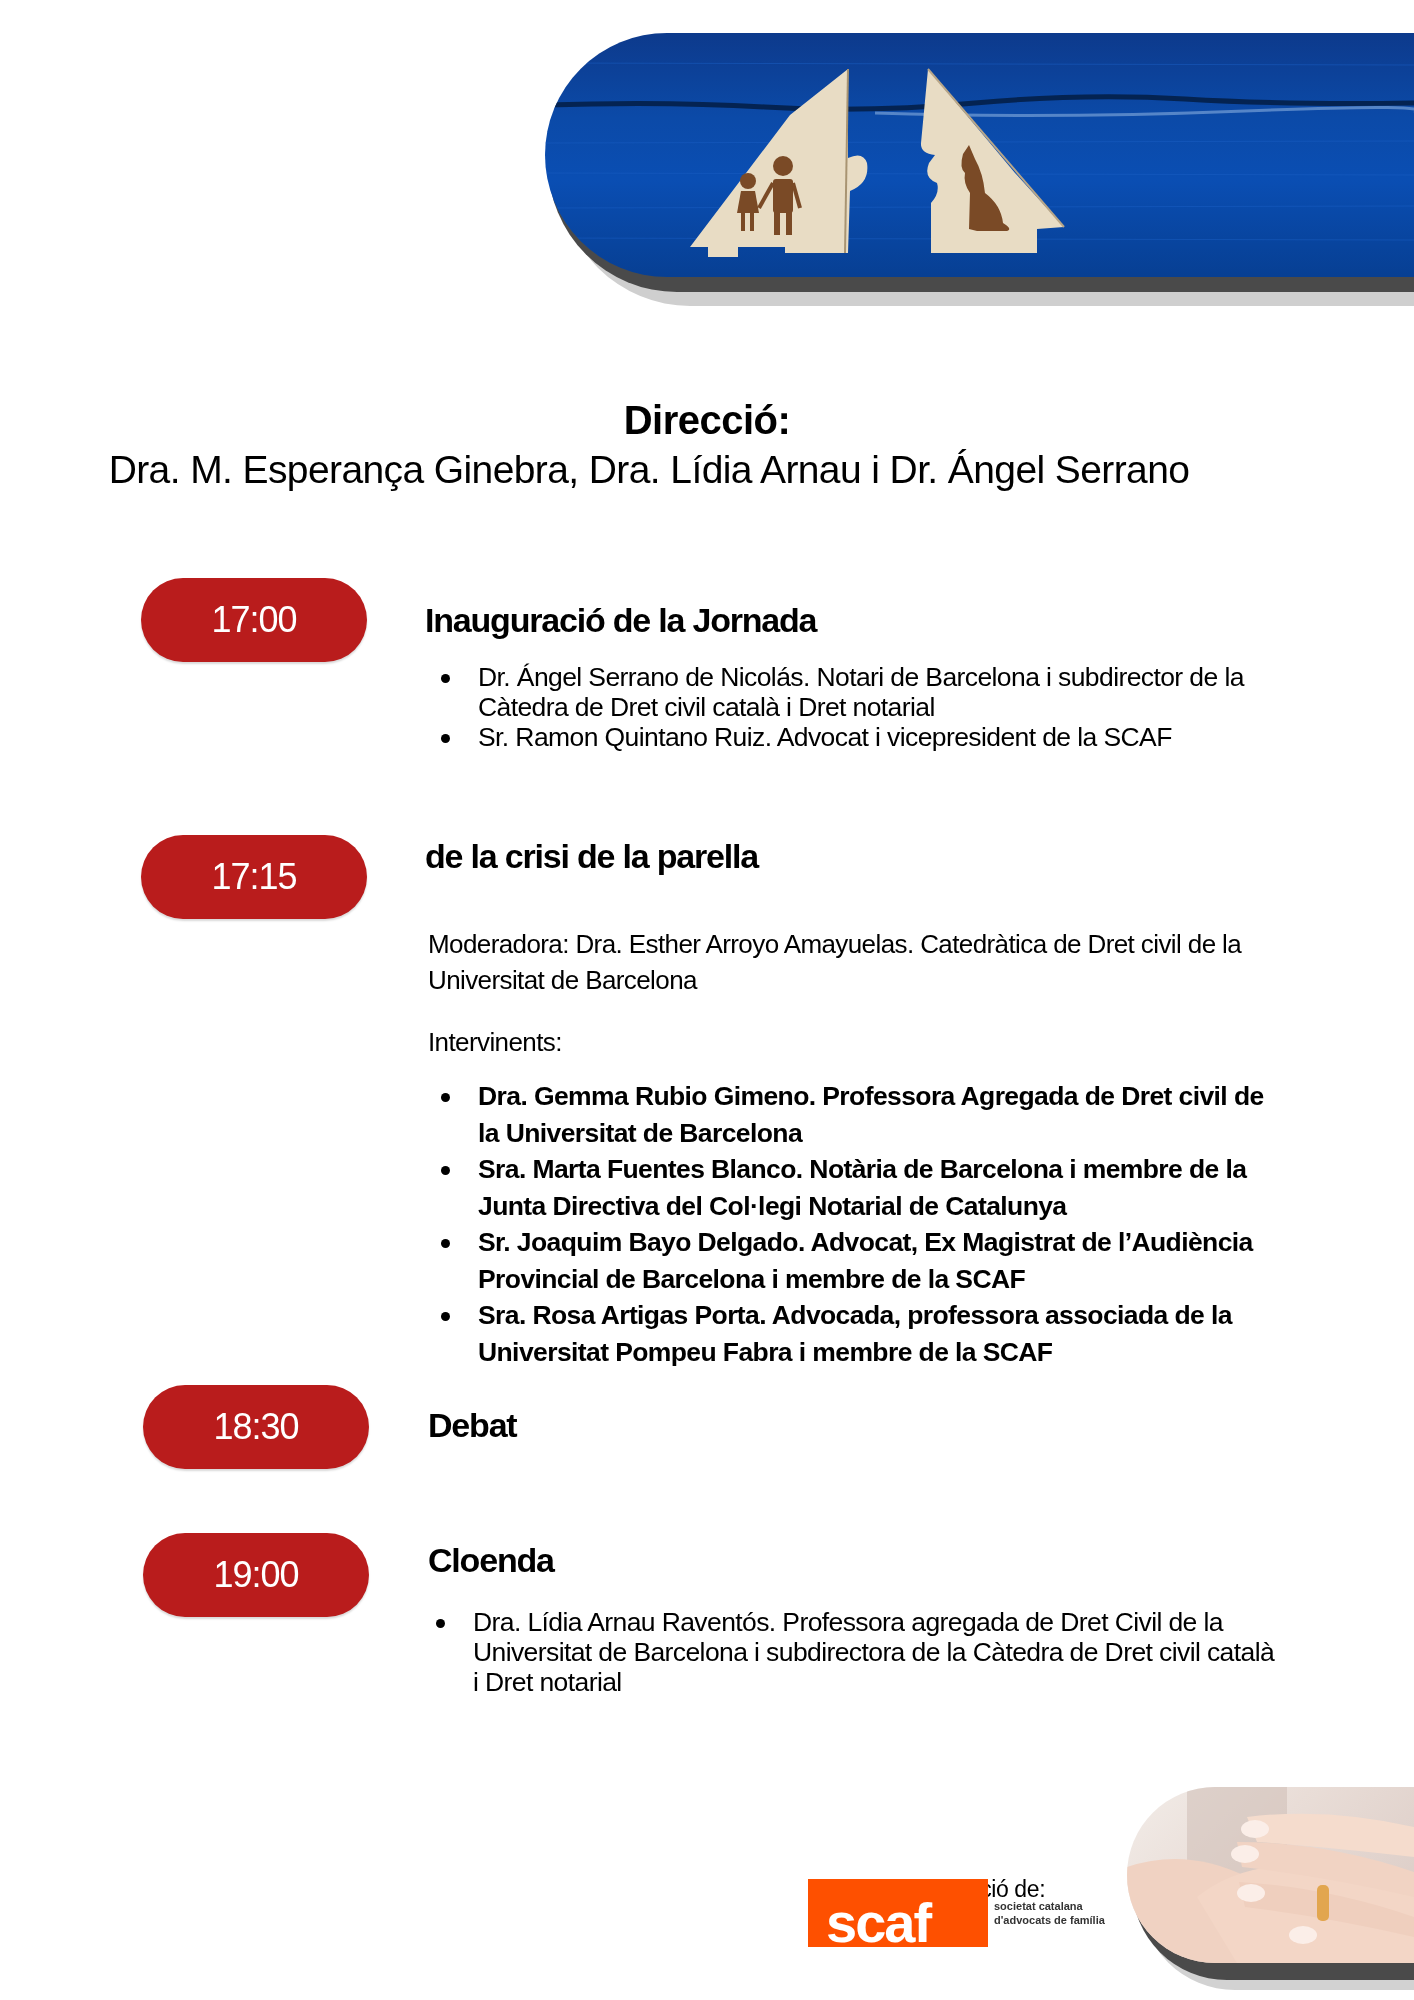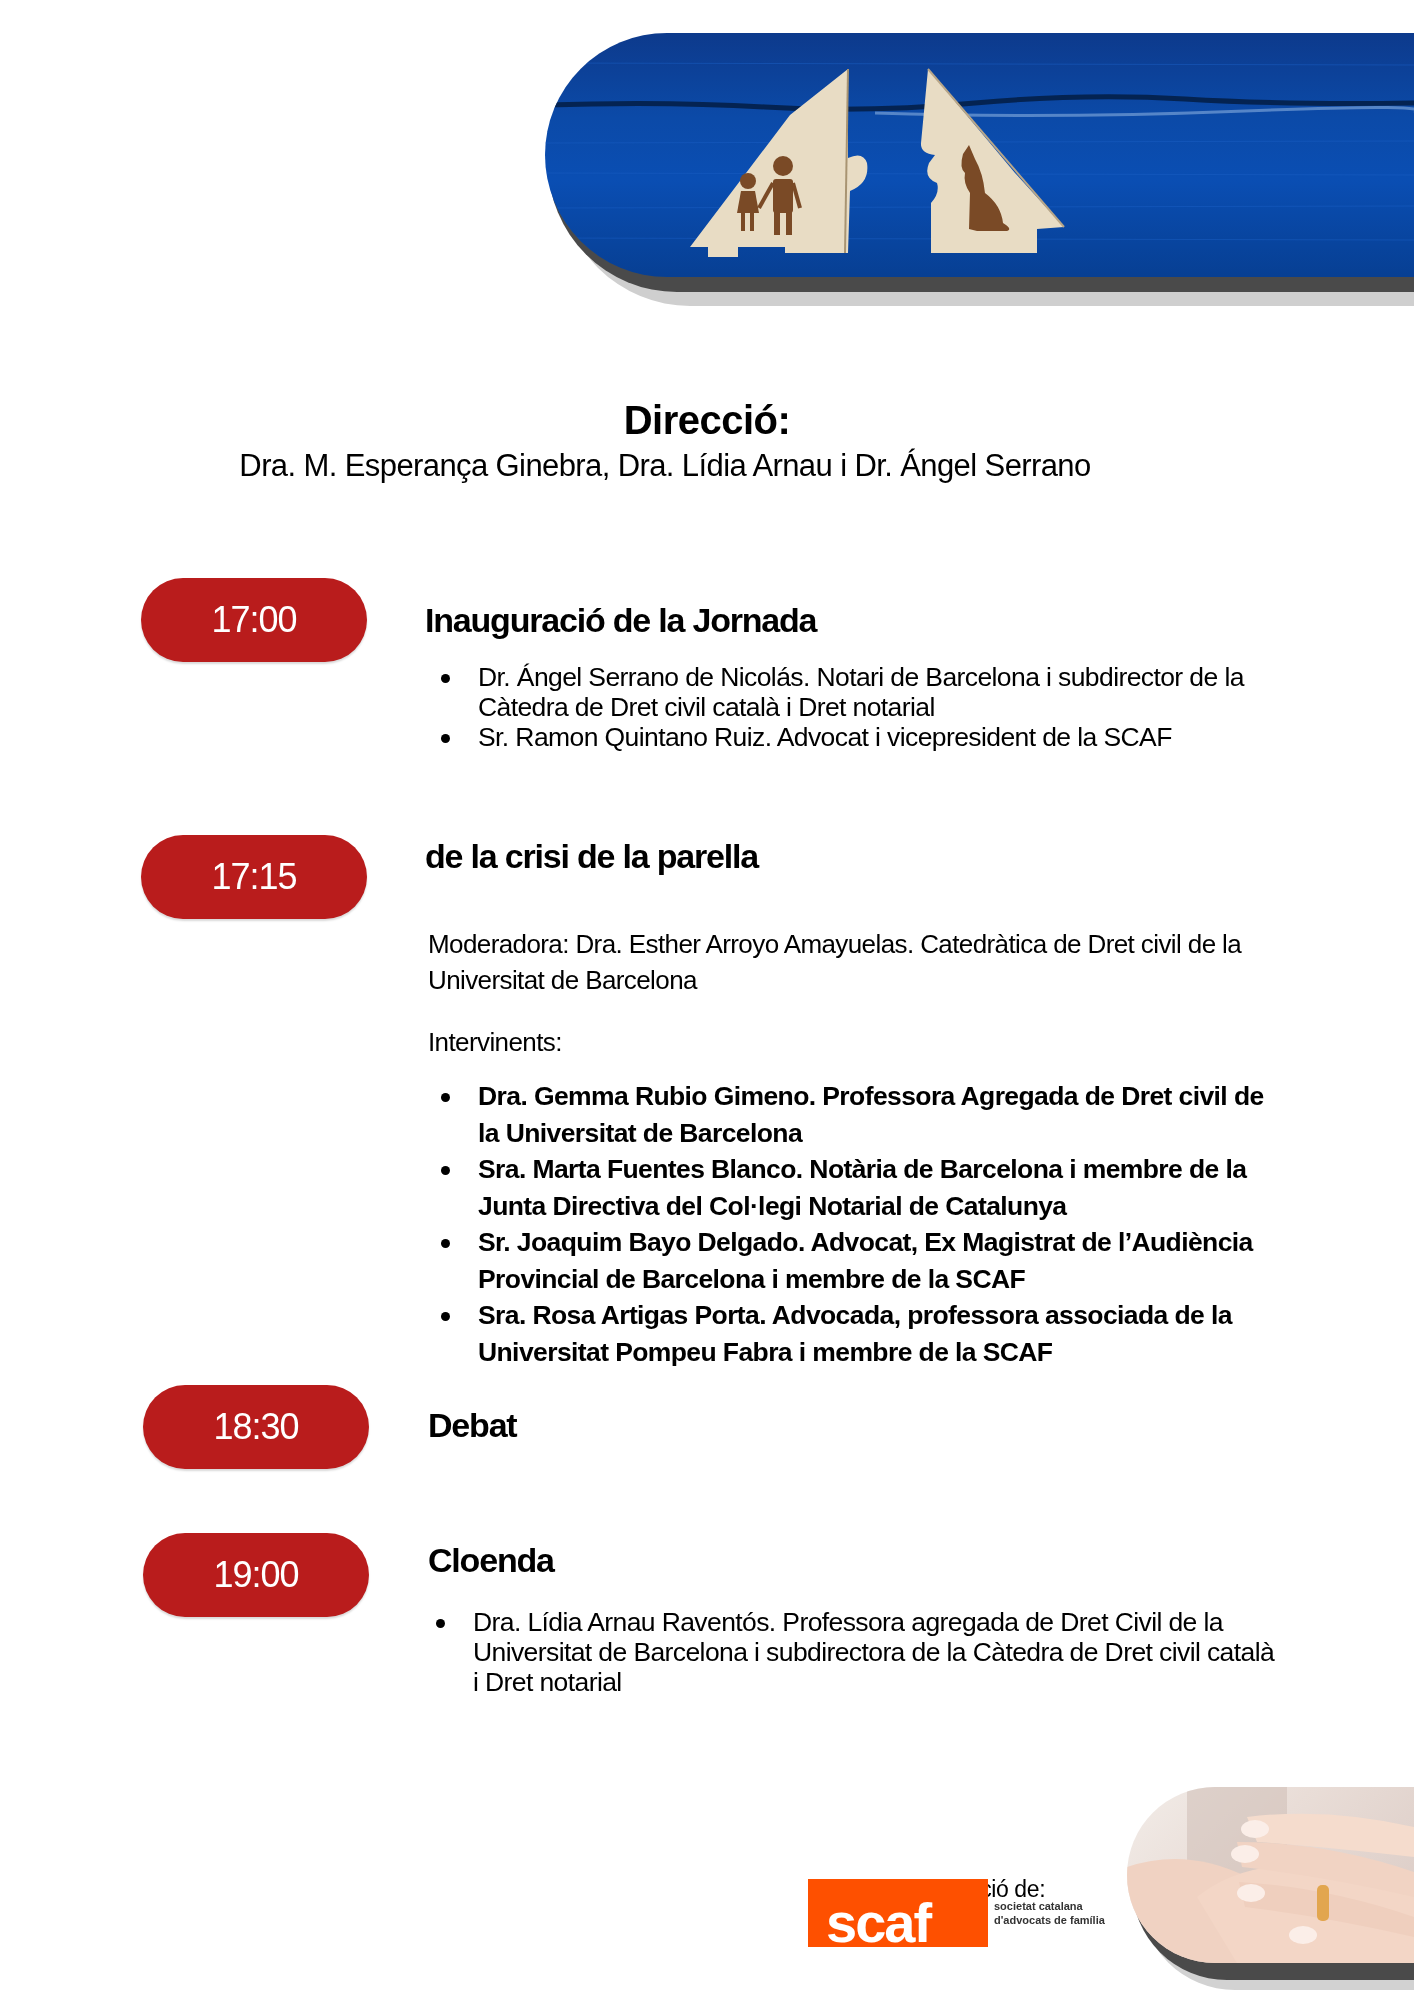--- a/index.html
+++ b/index.html
@@ -23,22 +23,22 @@
       background: linear-gradient(180deg, #0d3a8c 0%, #0b4aa8 35%, #0a4eb3 60%, #073f93 100%);
     }
     .banner svg { position: absolute; left: 0; top: 0; width: 100%; height: 100%; }
 
     
     .direccio-title {
       position: absolute; left: 0; width: 1414px; top: 398px; text-align: center;
       font-size: 40px; font-weight: 700; letter-spacing: -0.5px;
     }
     .direccio-names {
-      position: absolute; left: 16px; width: 1298px; top: 448px; text-align: center;
-      font-size: 31px; letter-spacing: -0.6px;
+      position: absolute; left: 0; width: 1298px; top: 448px; text-align: center;
+      font-size: 39px; letter-spacing: -0.6px;
     }
 
     
     .time-badge {
       position: absolute; width: 226px; height: 84px; border-radius: 42px;
       background: #b91c1c; color: #fff; font-size: 36px;
       display: flex; align-items: center; justify-content: center;
       letter-spacing: -1px;
       box-shadow: 0 2px 2px rgba(0,0,0,0.15);
     }

